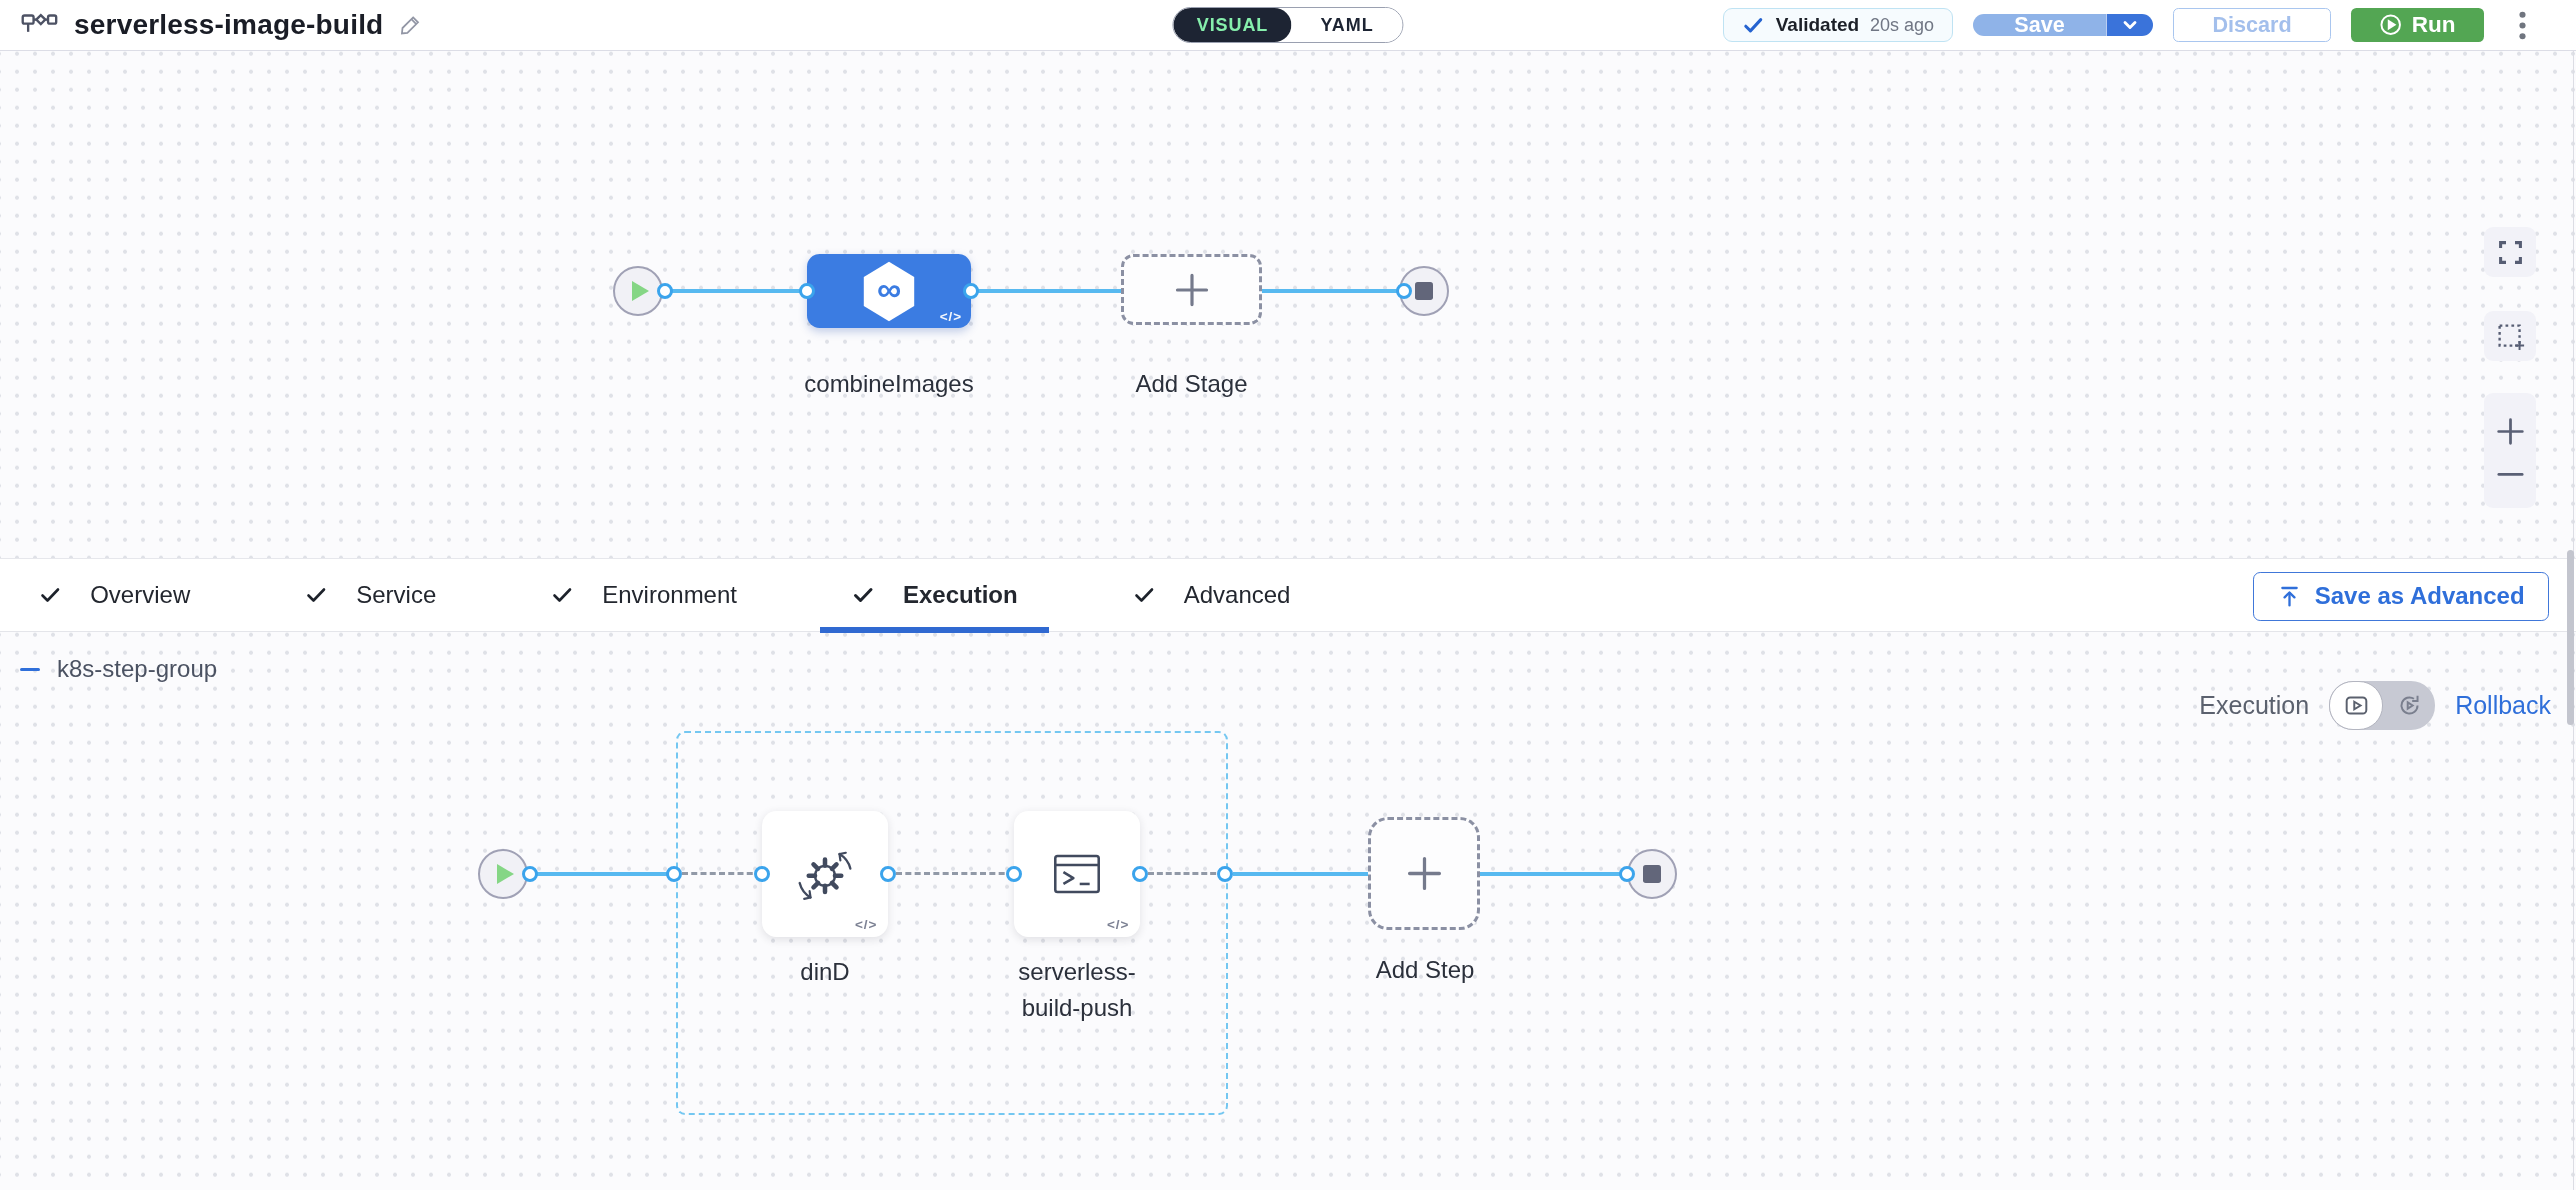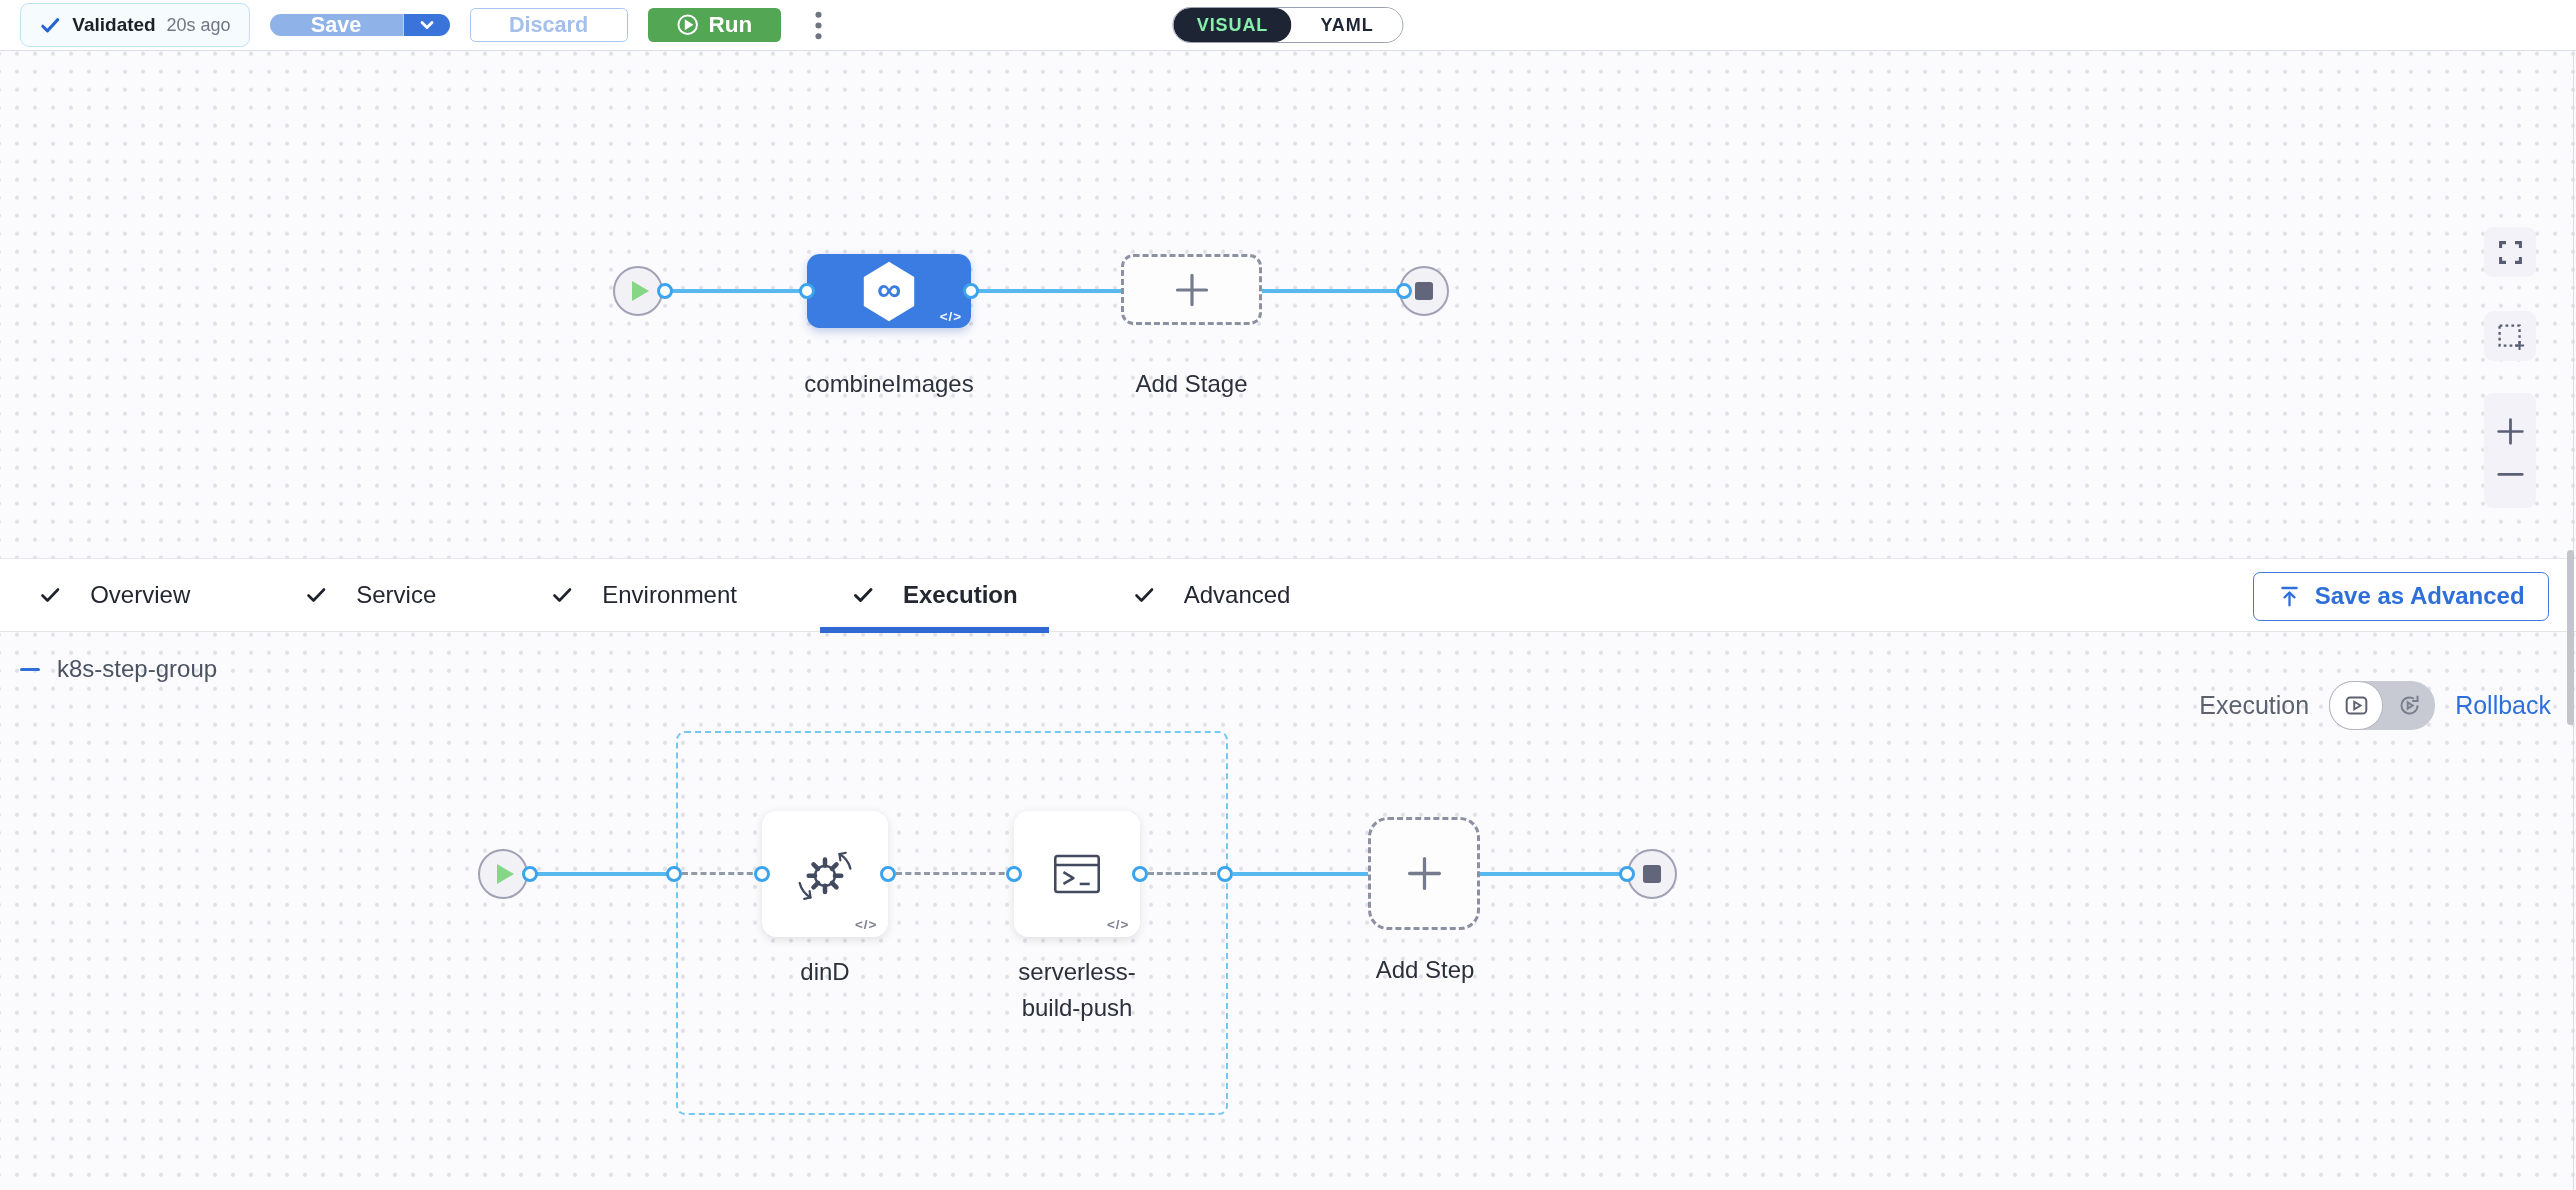--- a/index.html
+++ b/index.html
@@ -29,21 +29,21 @@
   }
   .mode-seg {
     min-width: 111px; padding: 0 23.4px; display: flex; align-items: center; justify-content: center;
     font-size: 18px; font-weight: bold; letter-spacing: 0.9px; border: none; cursor: pointer;
   }
   .mode-seg.active { background: #1d2433; color: #86efac; border-radius: 18px; }
   .mode-seg.inactive { background: #ffffff; color: #1d2433; }
 
   .header-right { display: flex; align-items: center; gap: 20px; }
   .validated-chip {
-    display: flex; align-items: center; gap: 10.8px; height: 44px; padding: 0 18px;
+    display: flex; align-items: center; gap: 10.8px; height: 34px; padding: 0 18px;
     border: 1.8px solid #bfe3f3; background: #f6fbfe; border-radius: 9px;
   }
   .validated-label { font-size: 19px; font-weight: bold; color: #1c2028; }
   .validated-time { font-size: 18px; color: #707684; }
 
   .save-split { display: flex; height: 22px; border-radius: 11px; overflow: hidden; }
   .save-main {
     width: 133px; background: #8fb3e8; color: #ffffff; font-size: 21.6px; font-weight: 600;
     border: none; display: flex; align-items: center; justify-content: center; cursor: default;
   }
@@ -164,20 +164,39 @@
   
   .edge-track { position: absolute; right: 0; top: 51px; height: 1139px; width: 2.7px; border-left: 1.8px solid #dcdde4; z-index: 30; }
   .edge-thumb { position: absolute; right: 1.8px; top: 550px; width: 7.2px; height: 175px; background: #c3c5ce; border-radius: 3.6px; z-index: 31; }
 
   svg { display: block; }
 </style>
 </head>
 <body>
 
 <div class="header">
+  <div class="header-left">
+    <span class="icon-btn">
+      <svg width="38" height="31" viewBox="0 0 42 34" fill="none" stroke="#4d5264" stroke-width="2.6">
+        <rect x="3" y="6" width="12" height="9" rx="2"></rect>
+        <path d="M9 15 v9"></path>
+        <path d="M15 10.5 h3"></path>
+        <path d="M28 10.5 h3"></path>
+        <path d="M23 5.5 l5 5 -5 5 -5 -5 Z"></path>
+        <rect x="31" y="6" width="9" height="9" rx="2"></rect>
+      </svg>
+    </span>
+    <span class="page-title">serverless-image-build</span>
+    <button class="icon-btn">
+      <svg width="23.4" height="23.4" viewBox="0 0 24 24" fill="none" stroke="#9296a5" stroke-width="1.8">
+        <path d="M14.5 4.5 l5 5 L8.6 20.4 l-5.6 0.6 0.6-5.6 Z"></path>
+        <path d="M12.7 6.3 l5 5"></path>
+      </svg>
+    </button>
+  </div>
 
   <div class="mode-toggle">
     <button class="mode-seg active">VISUAL</button>
     <button class="mode-seg inactive">YAML</button>
   </div>
 
   <div class="header-right">
     <div class="validated-chip">
       <span>
         <svg width="22.5" height="22.5" viewBox="0 0 24 24" fill="none" stroke="#2563d0" stroke-width="3.2" stroke-linecap="round" stroke-linejoin="round">

